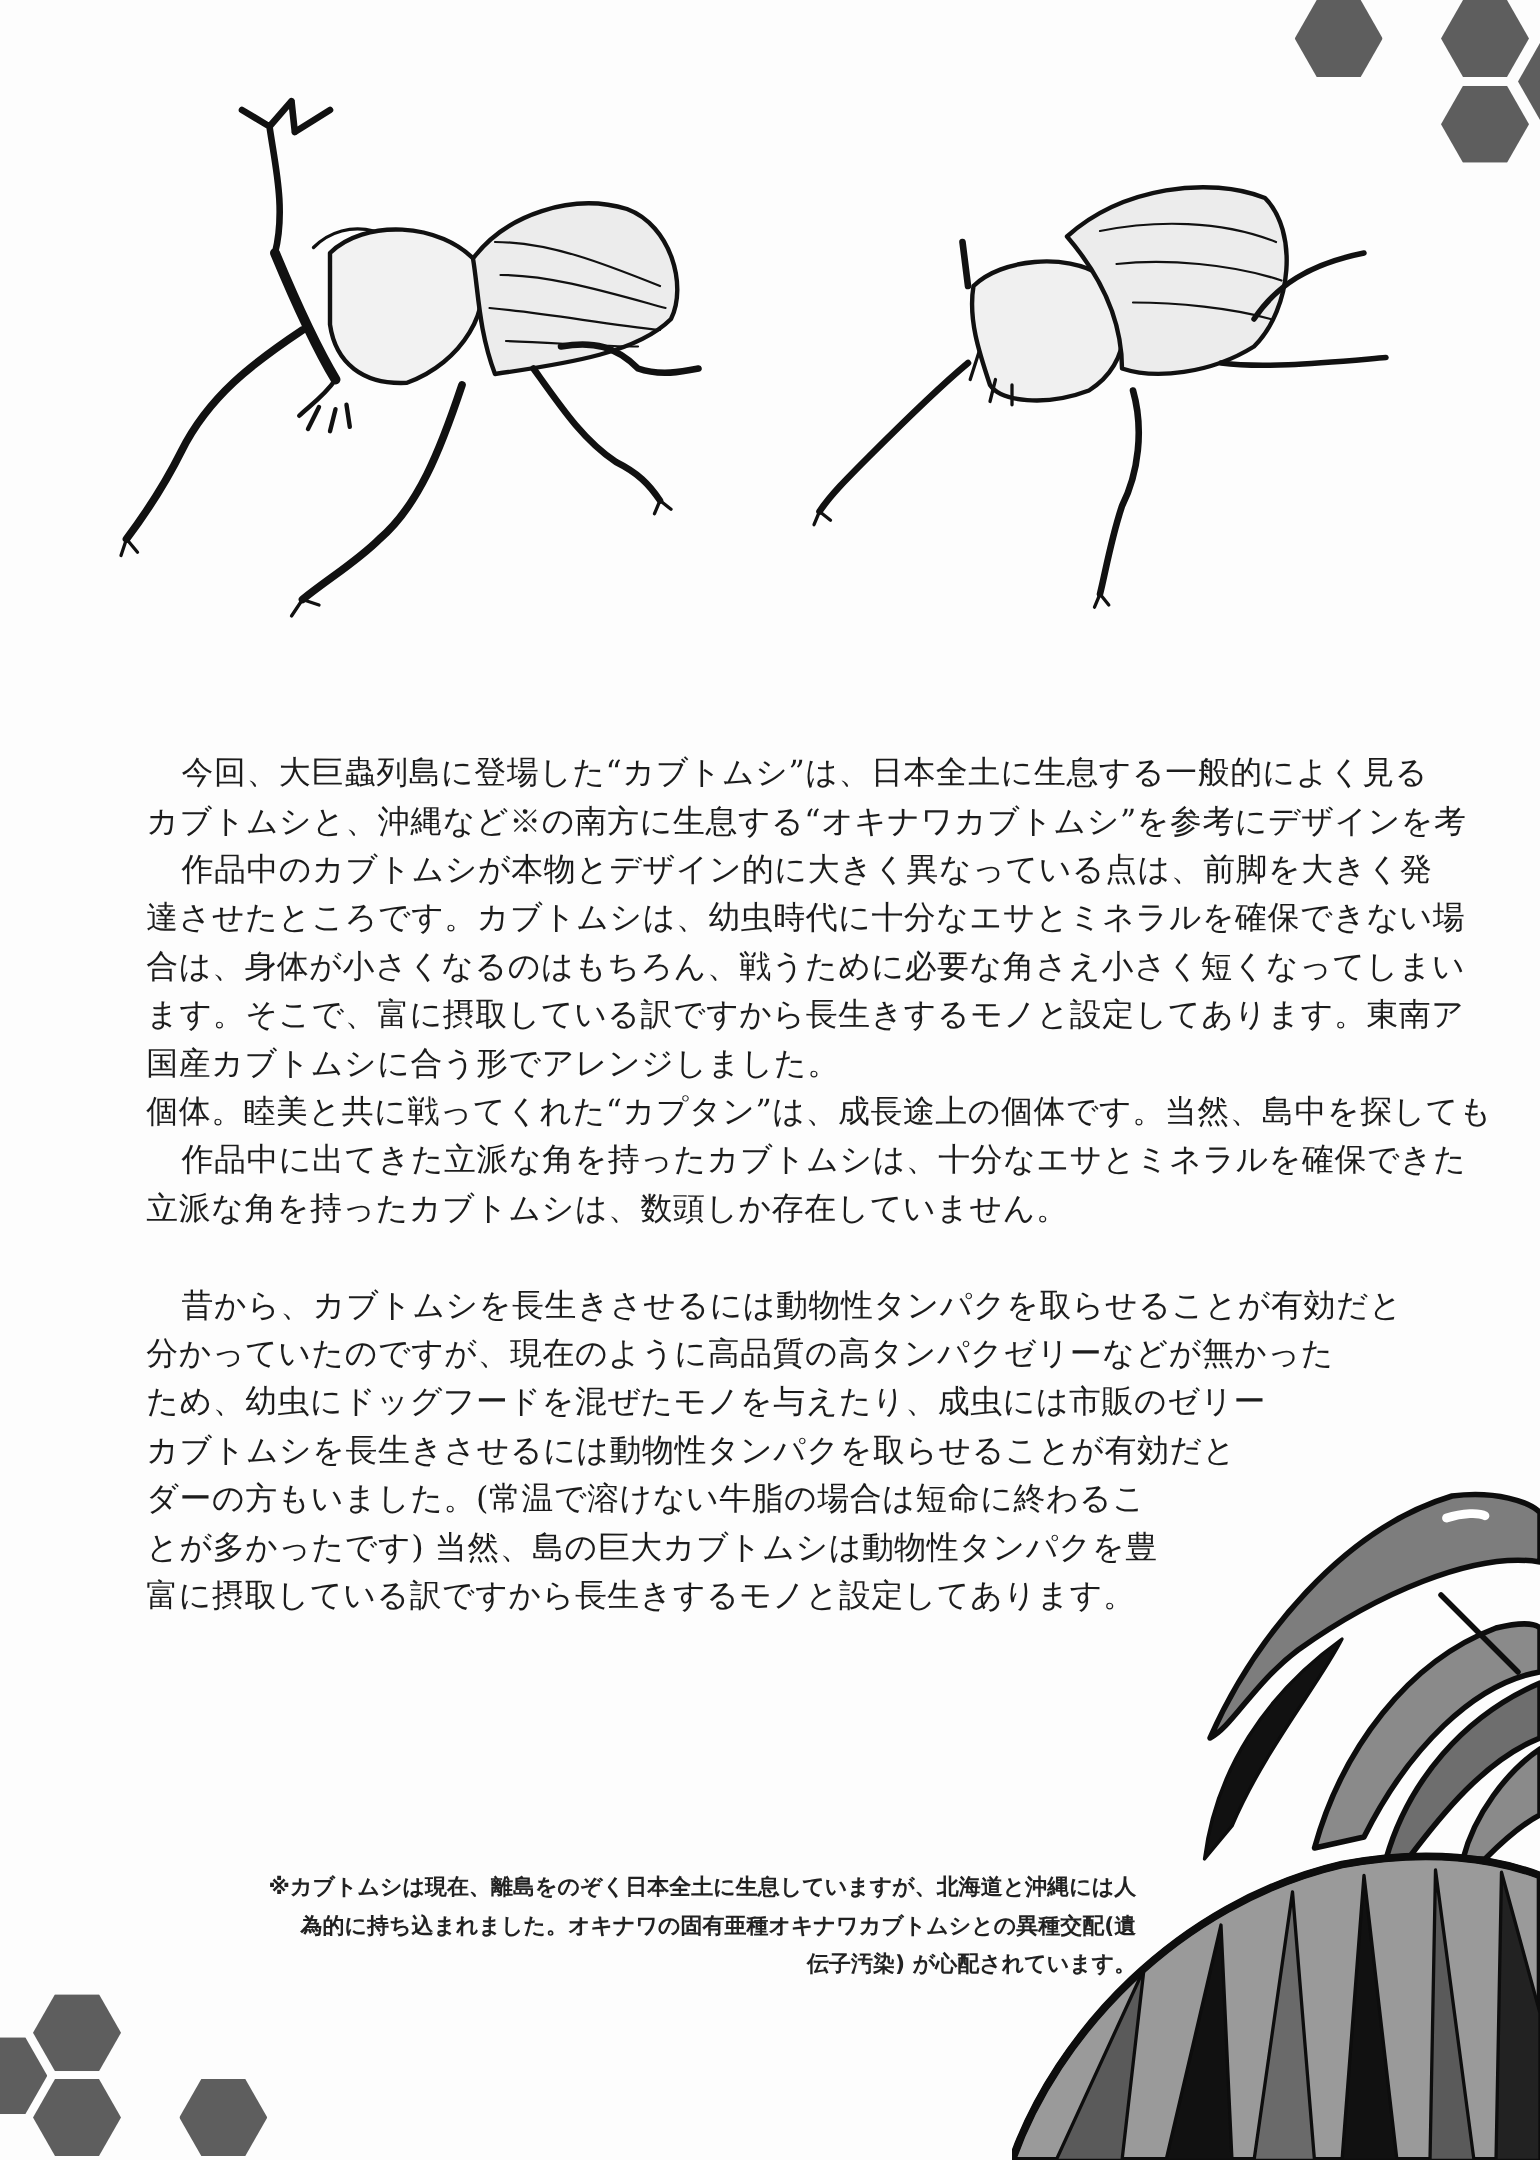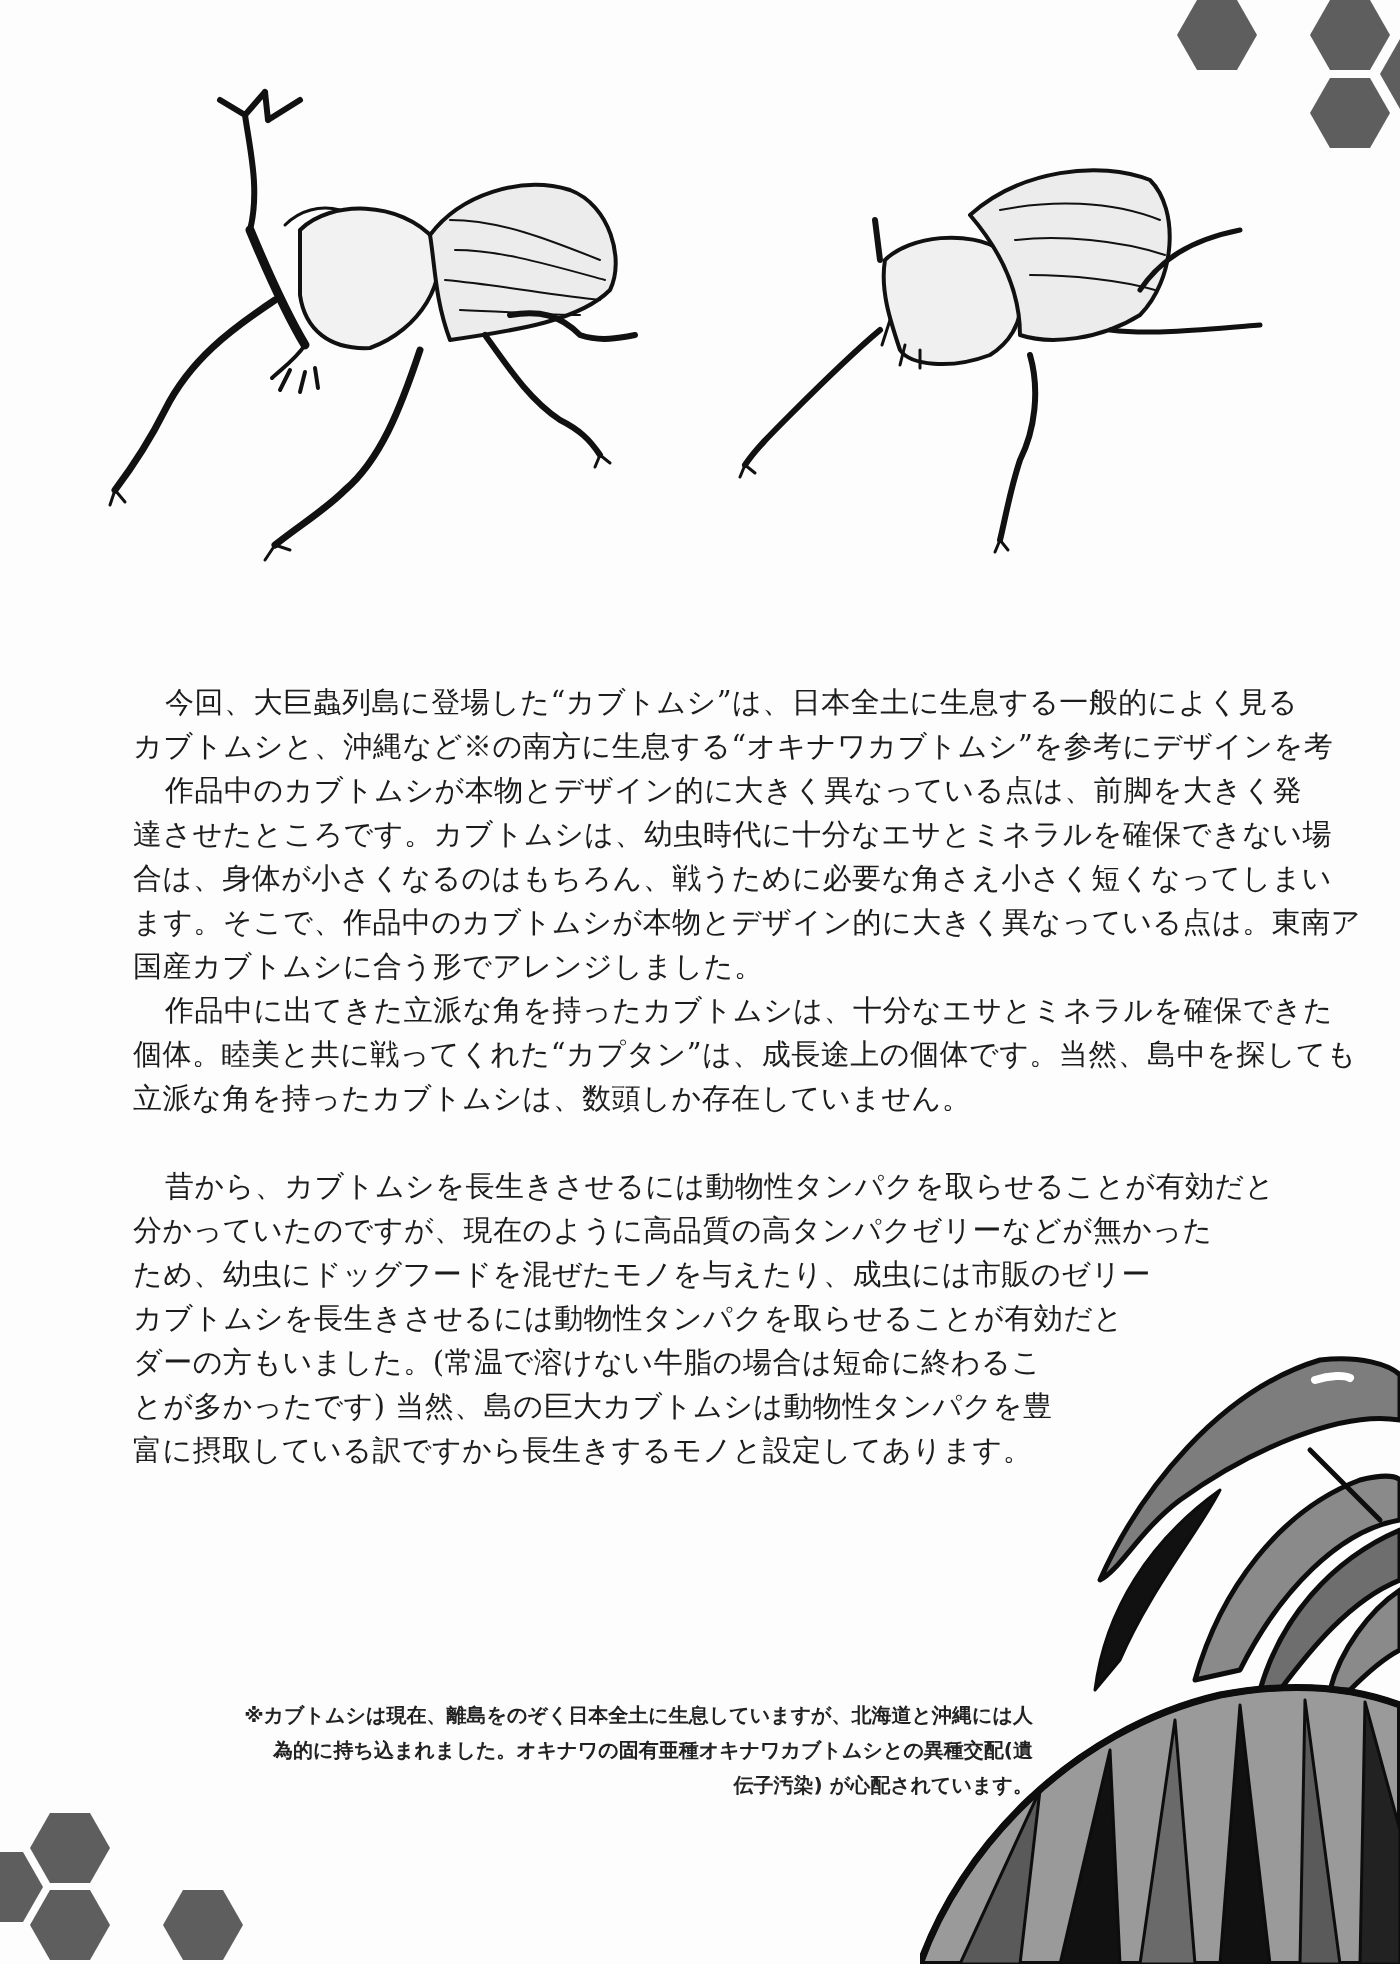--- a/index.html
+++ b/index.html
@@ -85,26 +85,26 @@
 
 <div class="body-text" style="top:680px;">
   <p>
     <span class="line indent">今回、大巨蟲列島に登場した“カブトムシ”は、日本全土に生息する一般的によく見る</span>
     <span class="line">カブトムシと、沖縄など※の南方に生息する“オキナワカブトムシ”を参考にデザインを考</span>
   </p>
   <p>
     <span class="line indent">作品中のカブトムシが本物とデザイン的に大きく異なっている点は、前脚を大きく発</span>
     <span class="line">達させたところです。カブトムシは、幼虫時代に十分なエサとミネラルを確保できない場</span>
     <span class="line">合は、身体が小さくなるのはもちろん、戦うために必要な角さえ小さく短くなってしまい</span>
-    <span class="line">ます。そこで、作品中のカブトムシが本物とデザイン的に大きく異なっている点は。東南ア</span>
+    <span class="line">ます。そこで、富に摂取している訳ですから長生きするモノと設定してあります。東南ア</span>
     <span class="line">国産カブトムシに合う形でアレンジしました。</span>
   </p>
   <p>
+    <span class="line">個体。睦美と共に戦ってくれた“カプタン”は、成長途上の個体です。当然、島中を探しても</span>
     <span class="line indent">作品中に出てきた立派な角を持ったカブトムシは、十分なエサとミネラルを確保できた</span>
-    <span class="line">個体。睦美と共に戦ってくれた“カプタン”は、成長途上の個体です。当然、島中を探しても</span>
     <span class="line">立派な角を持ったカブトムシは、数頭しか存在していません。</span>
   </p>
   <div class="para-gap"></div>
   <p>
     <span class="line indent">昔から、カブトムシを長生きさせるには動物性タンパクを取らせることが有効だと</span>
     <span class="line">分かっていたのですが、現在のように高品質の高タンパクゼリーなどが無かった</span>
     <span class="line">ため、幼虫にドッグフードを混ぜたモノを与えたり、成虫には市販のゼリー</span>
     <span class="line">カブトムシを長生きさせるには動物性タンパクを取らせることが有効だと</span>
     <span class="line">ダーの方もいました。(常温で溶けない牛脂の場合は短命に終わるこ</span>
     <span class="line">とが多かったです) 当然、島の巨大カブトムシは動物性タンパクを豊</span>

